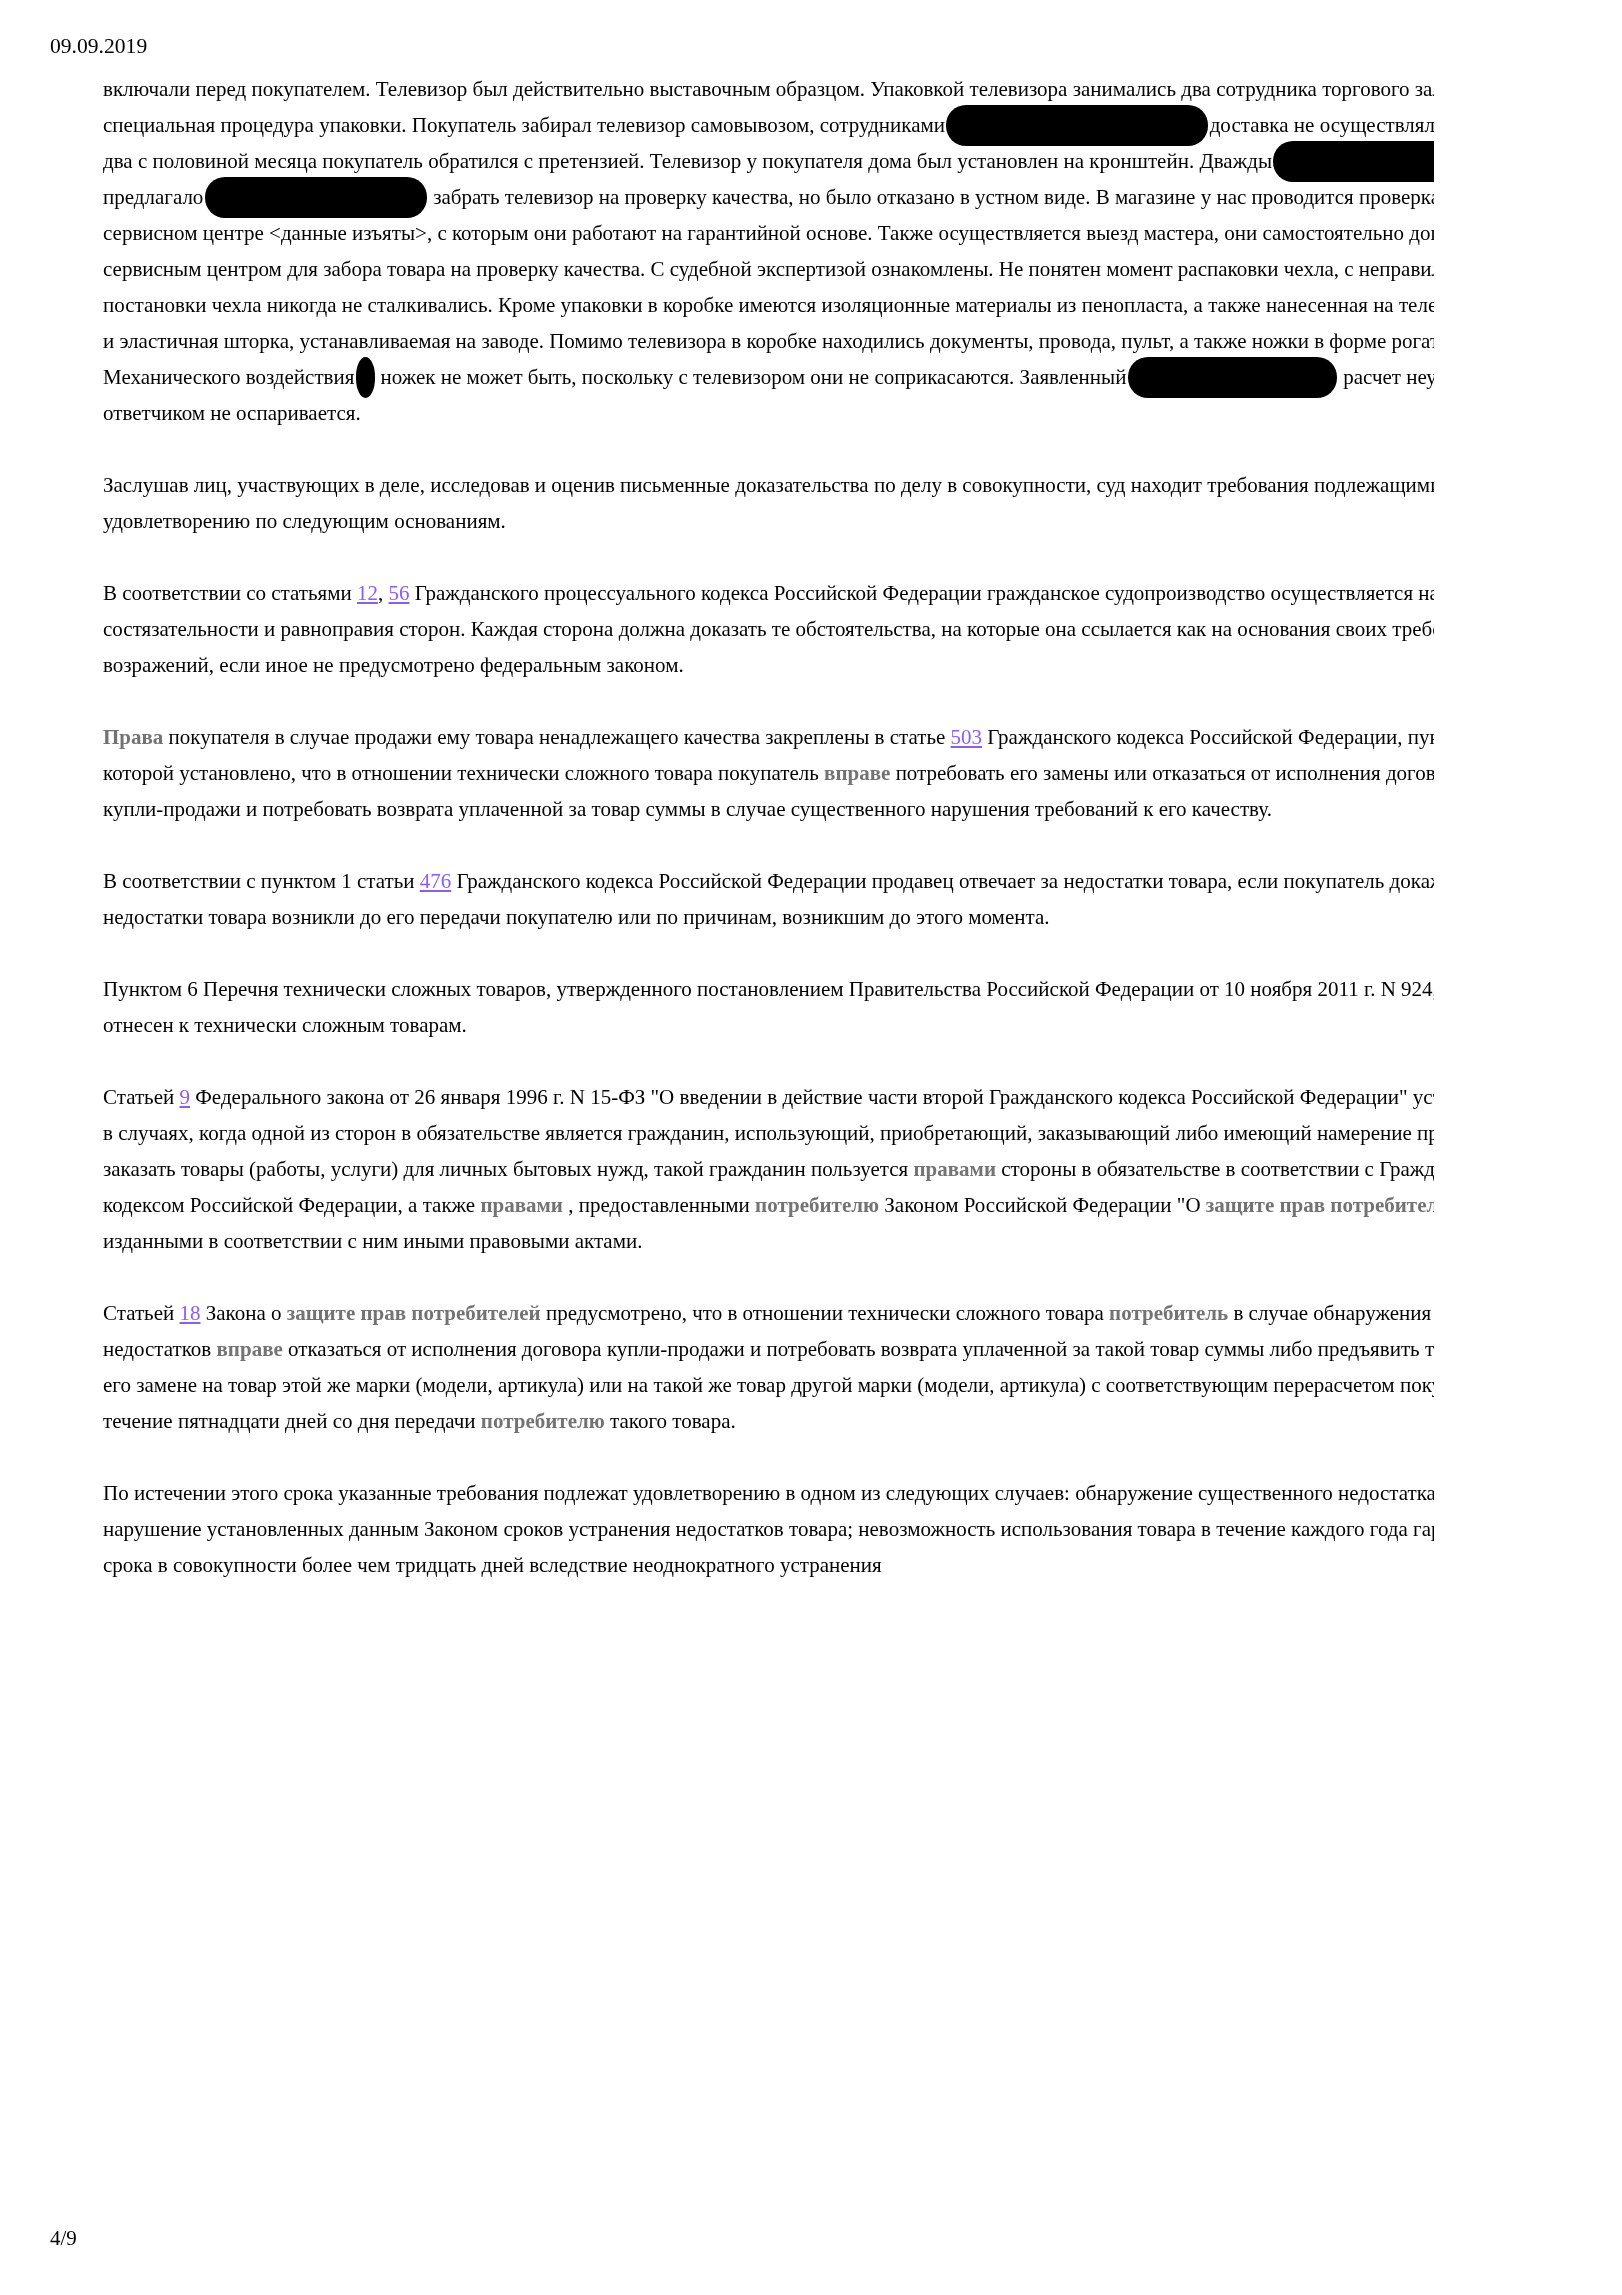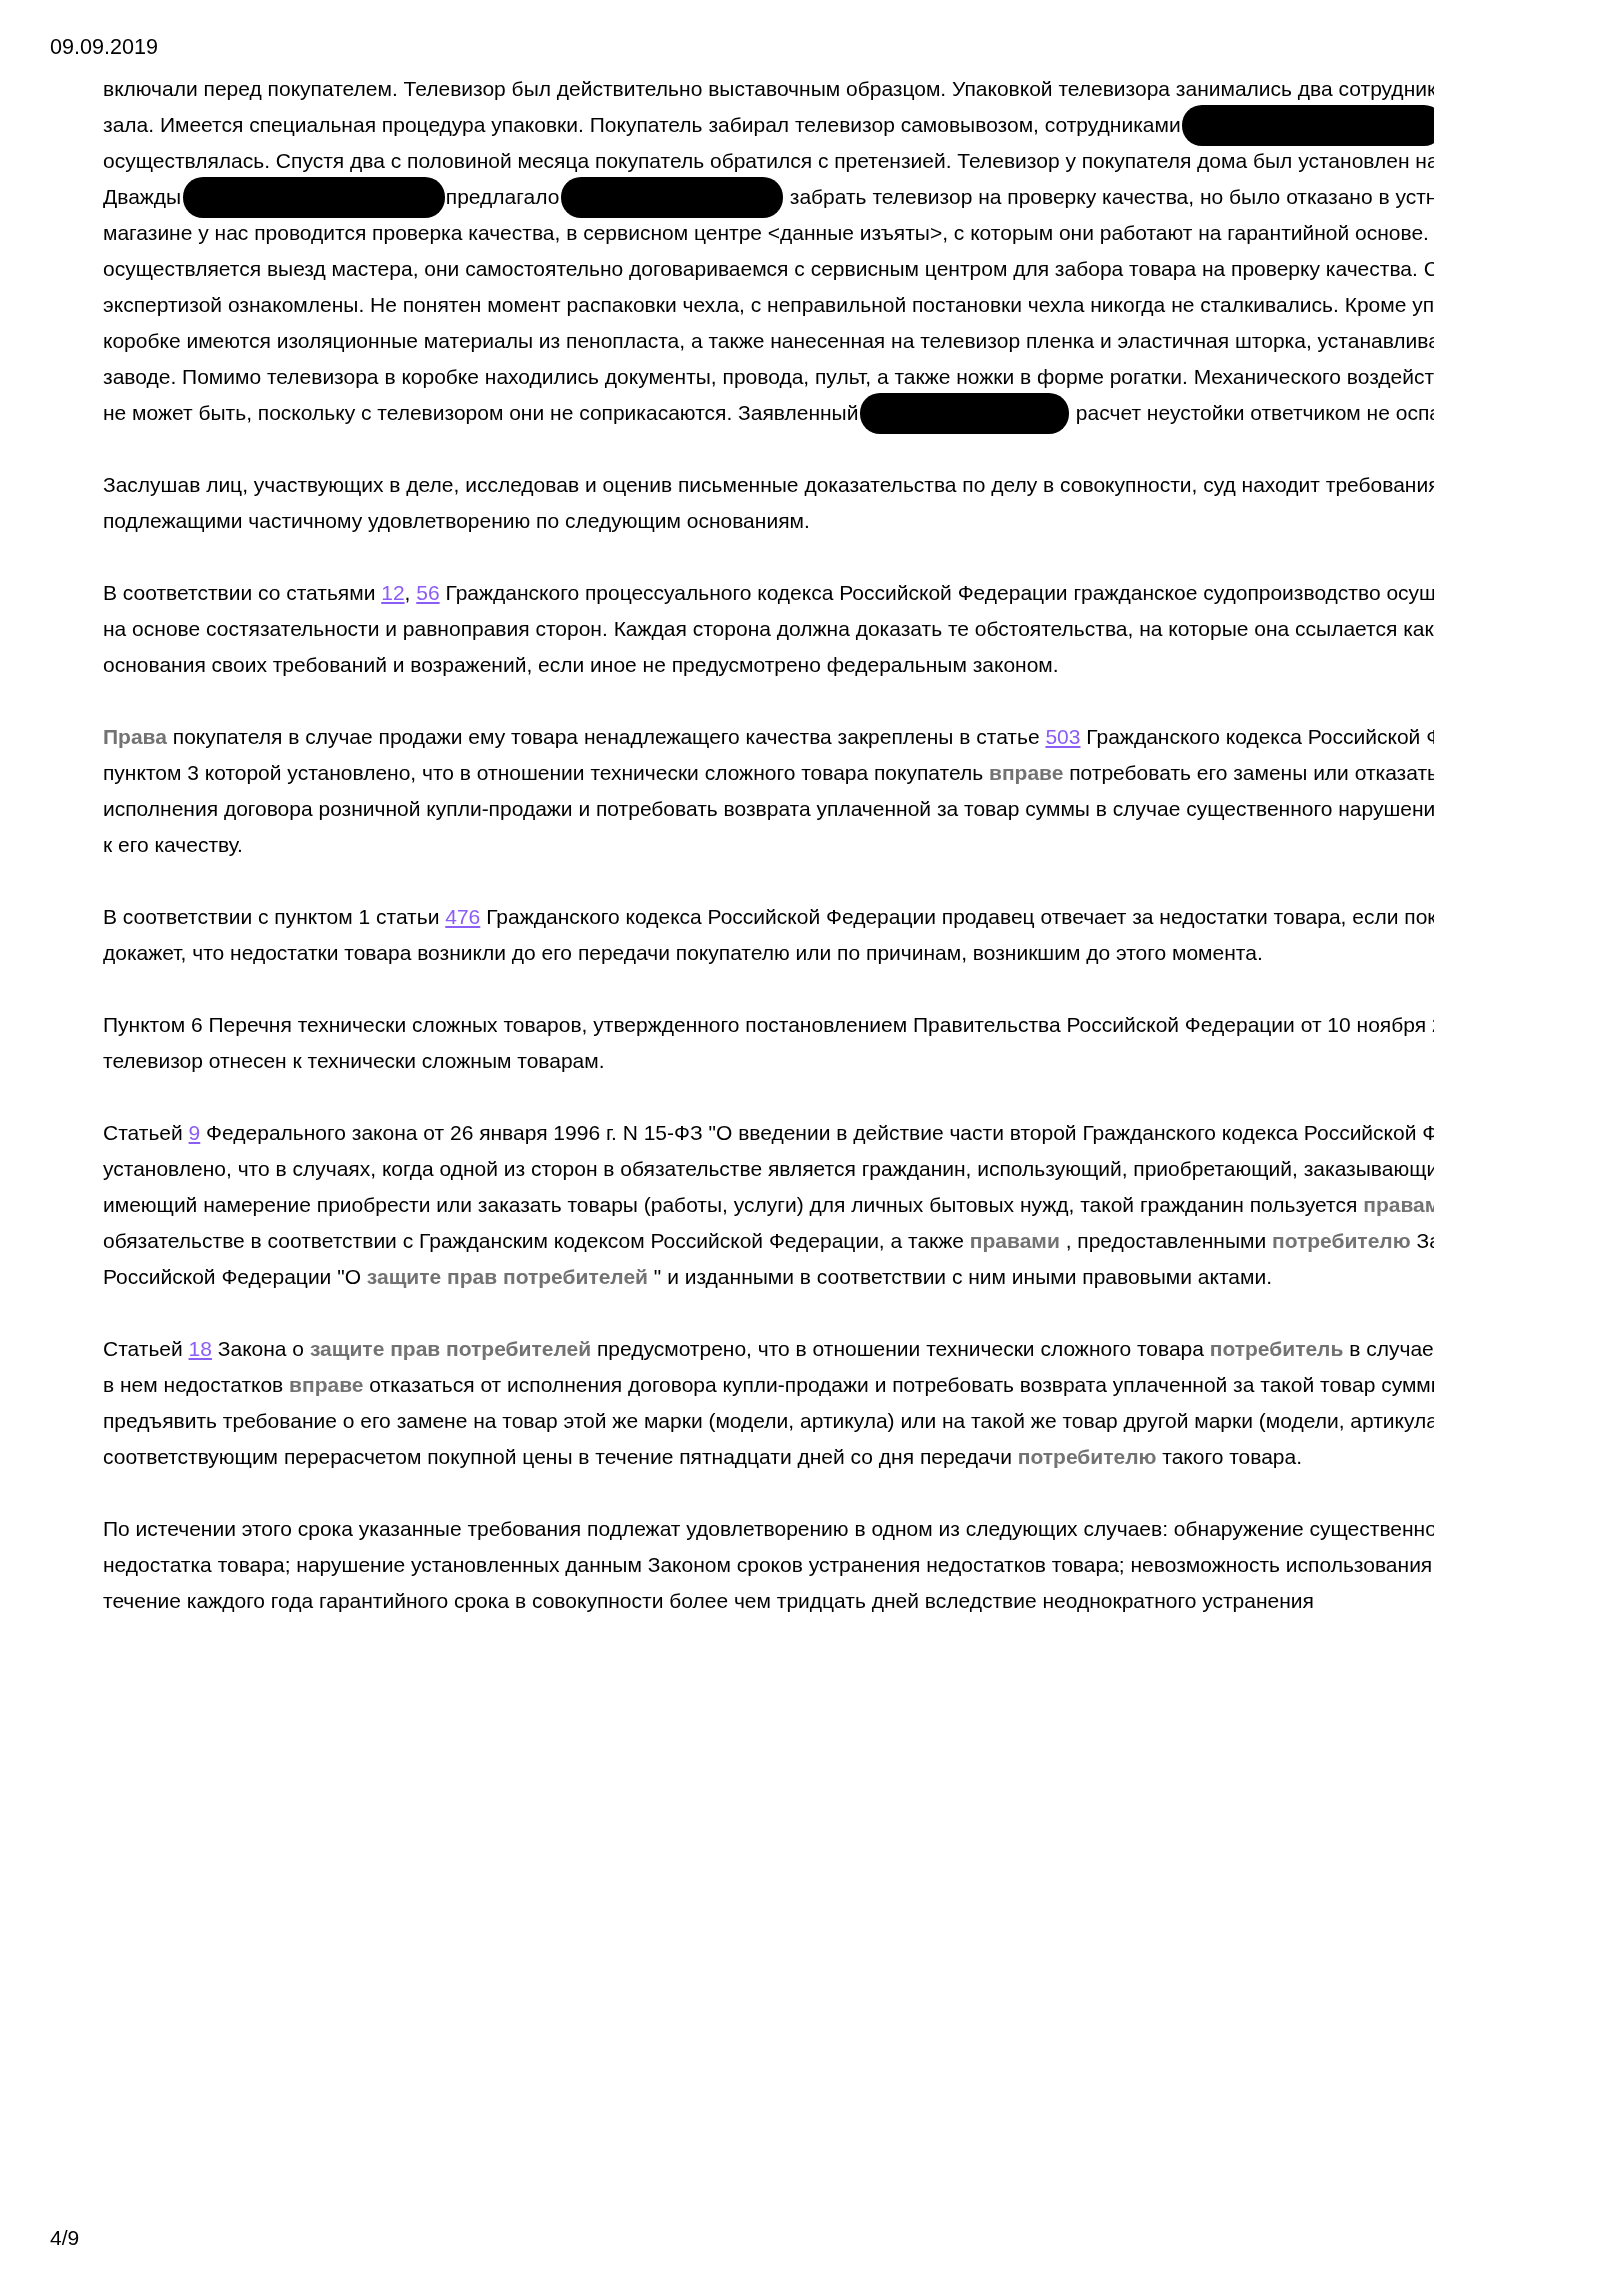--- a/index.html
+++ b/index.html
@@ -1,20 +1,20 @@
 <!DOCTYPE html>
 <html lang="ru" style="font-size:10.5px"><head>
 <meta charset="utf-8">
 <style>
   html,body{margin:0;padding:0;background:#ffffff;}
   .page{
     position:relative;
     width:1434px;height:2295px;
     background:#ffffff;
-    font-family:Liberation Sans, sans-serif;
+    font-family:Liberation Serif, serif;
     color:#000000;
     overflow:hidden;
   }
   
   .print-header{position:absolute;top:34px;left:0;right:0;height:31px;font-size:21.6px;color:#000;}
   .ph-date{position:absolute;left:50px;top:0;white-space:nowrap;}
   .ph-title{position:absolute;left:267px;right:46px;top:0;white-space:nowrap;overflow:hidden;}
   
   .content{
     position:absolute;top:71px;left:103px;width:1467px;

